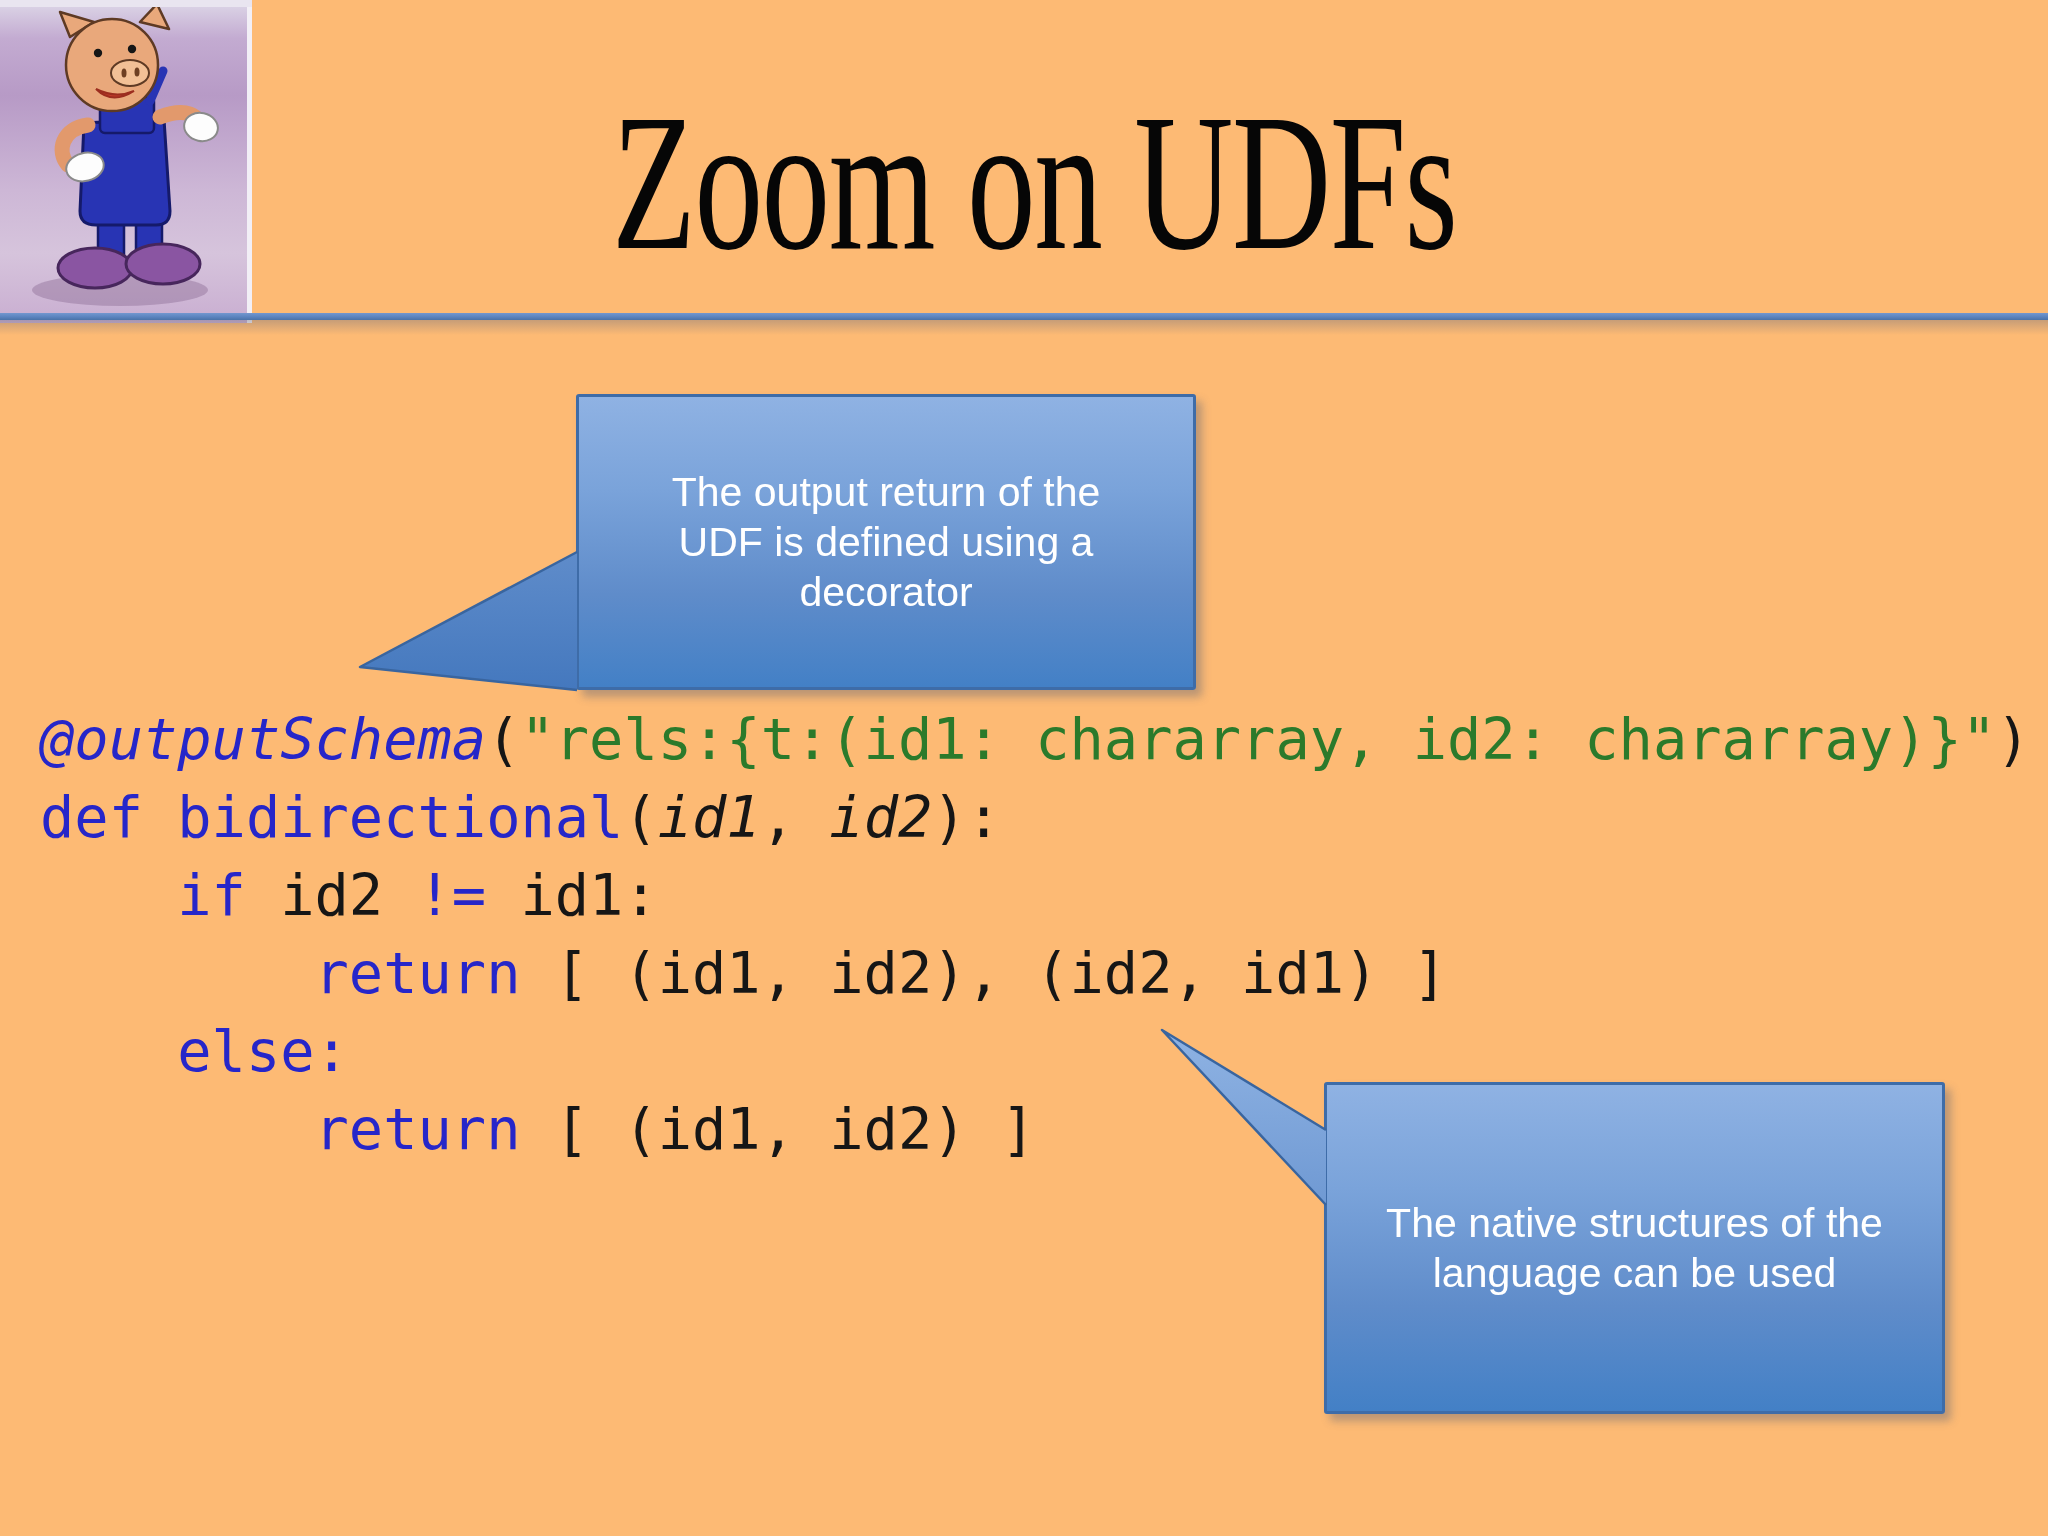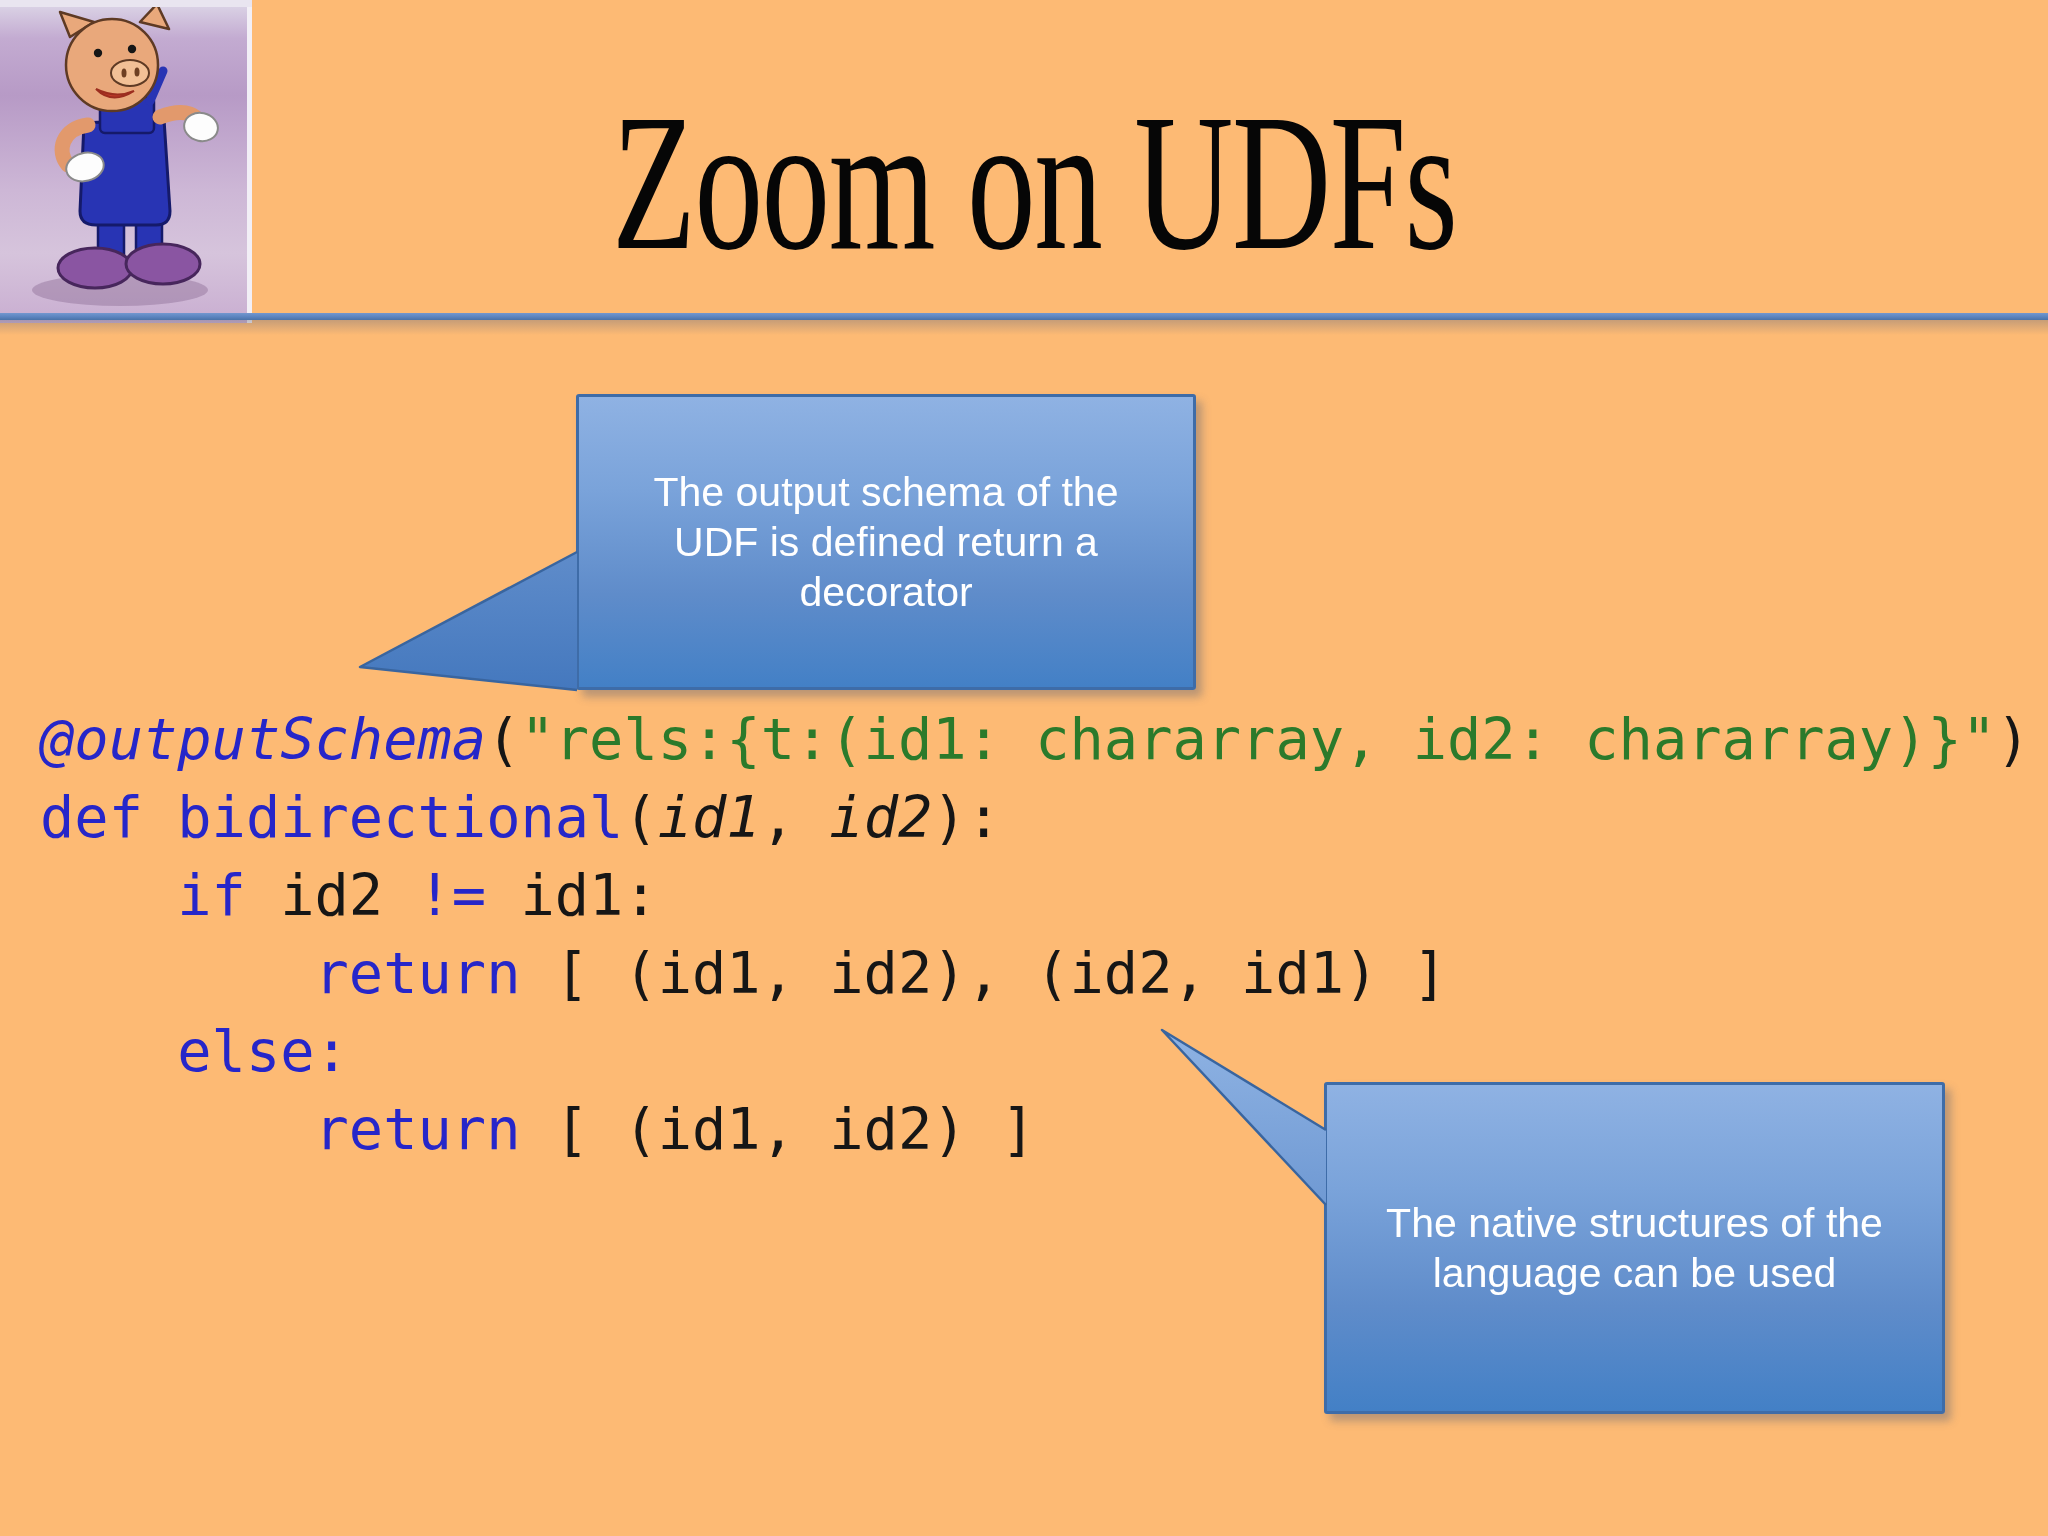--- a/index.html
+++ b/index.html
@@ -100,22 +100,22 @@
   <div class="page-title">
     <span class="squeeze">Zoom on UDFs</span>
   </div>
 
   <div class="header-divider"></div>
   <div class="header-divider-shadow"></div>
 
   <div class="code"><div class="code-line"><span class="tok-k ital">@outputSchema</span><span class="tok-p">(</span><span class="tok-s">"rels:{t:(id1: chararray, id2: chararray)}"</span><span class="tok-p">)</span></div><div class="code-line"><span class="tok-k">def</span><span class="tok-p"> </span><span class="tok-k">bidirectional</span><span class="tok-p">(</span><span class="tok-p ital">id1</span><span class="tok-p">, </span><span class="tok-p ital">id2</span><span class="tok-p">):</span></div><div class="code-line"><span class="tok-p">    </span><span class="tok-k">if</span><span class="tok-p"> id2 </span><span class="tok-k">!=</span><span class="tok-p"> id1:</span></div><div class="code-line"><span class="tok-p">        </span><span class="tok-k">return</span><span class="tok-p"> [ (id1, id2), (id2, id1) ]</span></div><div class="code-line"><span class="tok-p">    </span><span class="tok-k">else:</span></div><div class="code-line"><span class="tok-p">        </span><span class="tok-k">return</span><span class="tok-p"> [ (id1, id2) ]</span></div></div>
 
   <div class="callout callout-schema">
-    <span class="line">The output schema of the</span>
-    <span class="line">UDF is defined return a</span>
+    <span class="line">The output return of the</span>
+    <span class="line">UDF is defined using a</span>
     <span class="line">decorator</span>
   </div>
 
   <div class="callout callout-native">
     <span class="line">The native structures of the</span>
     <span class="line">language can be used</span>
   </div>
 
   <svg class="tails" aria-hidden="true">
     <defs>

